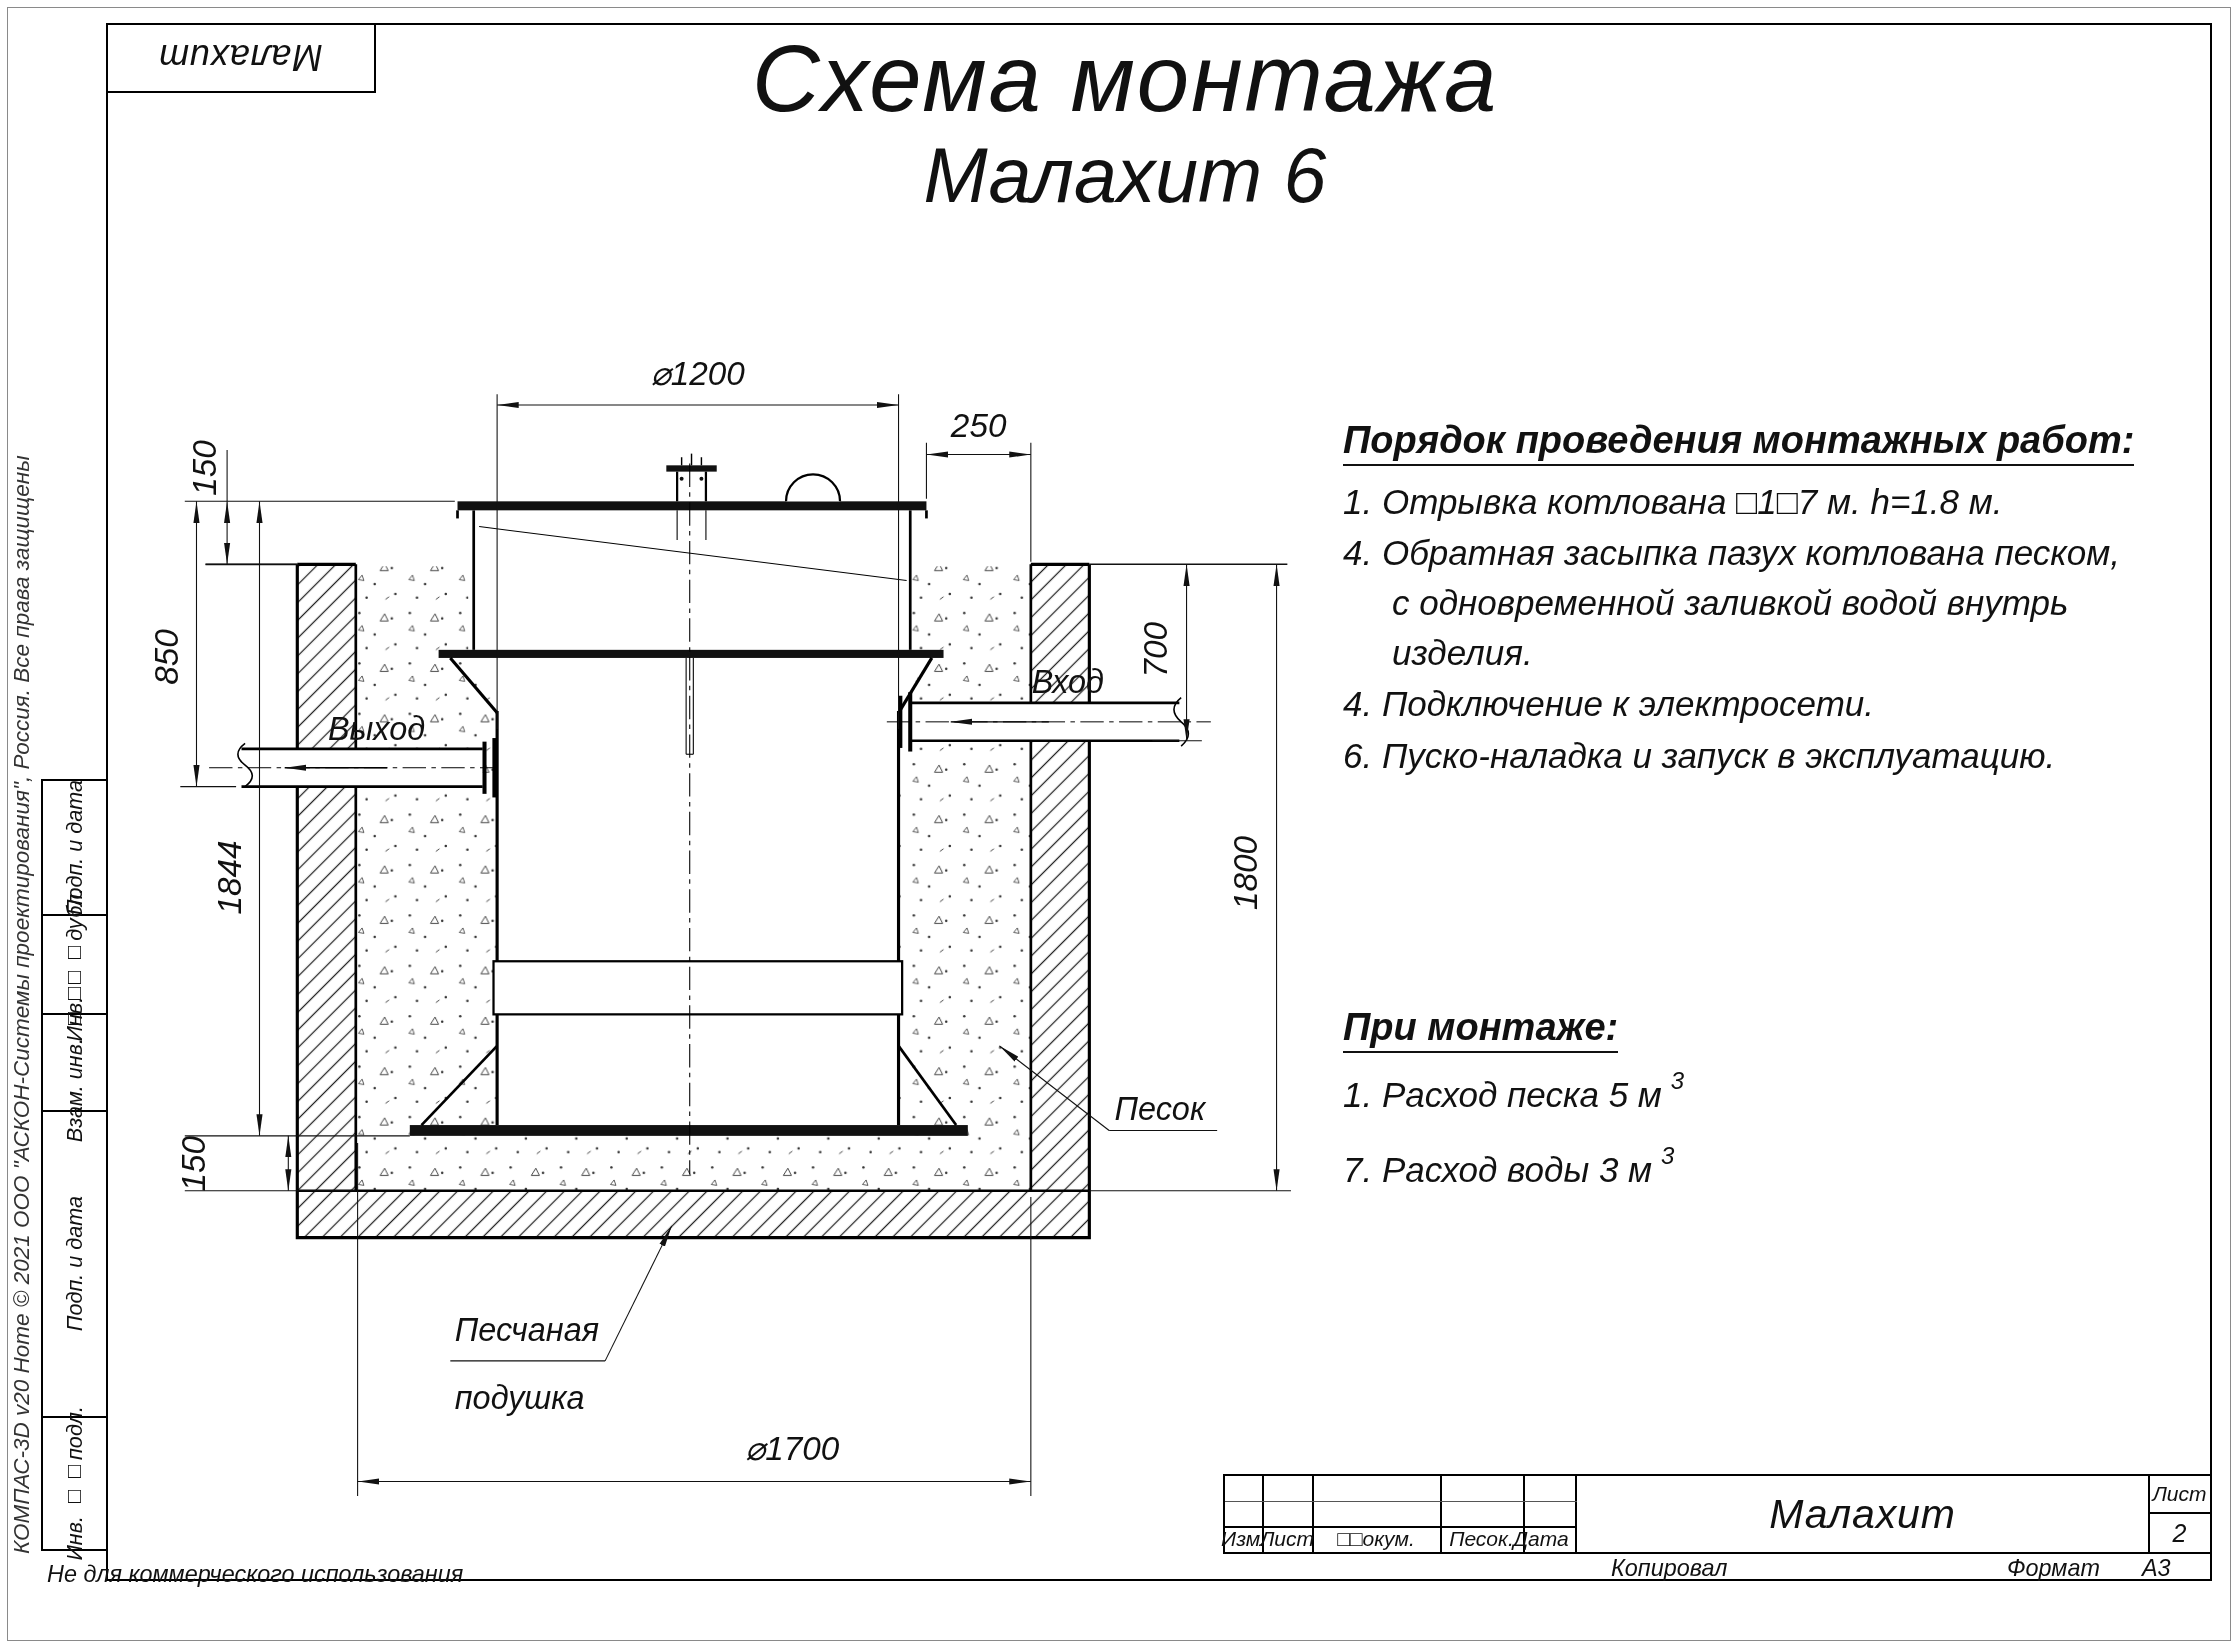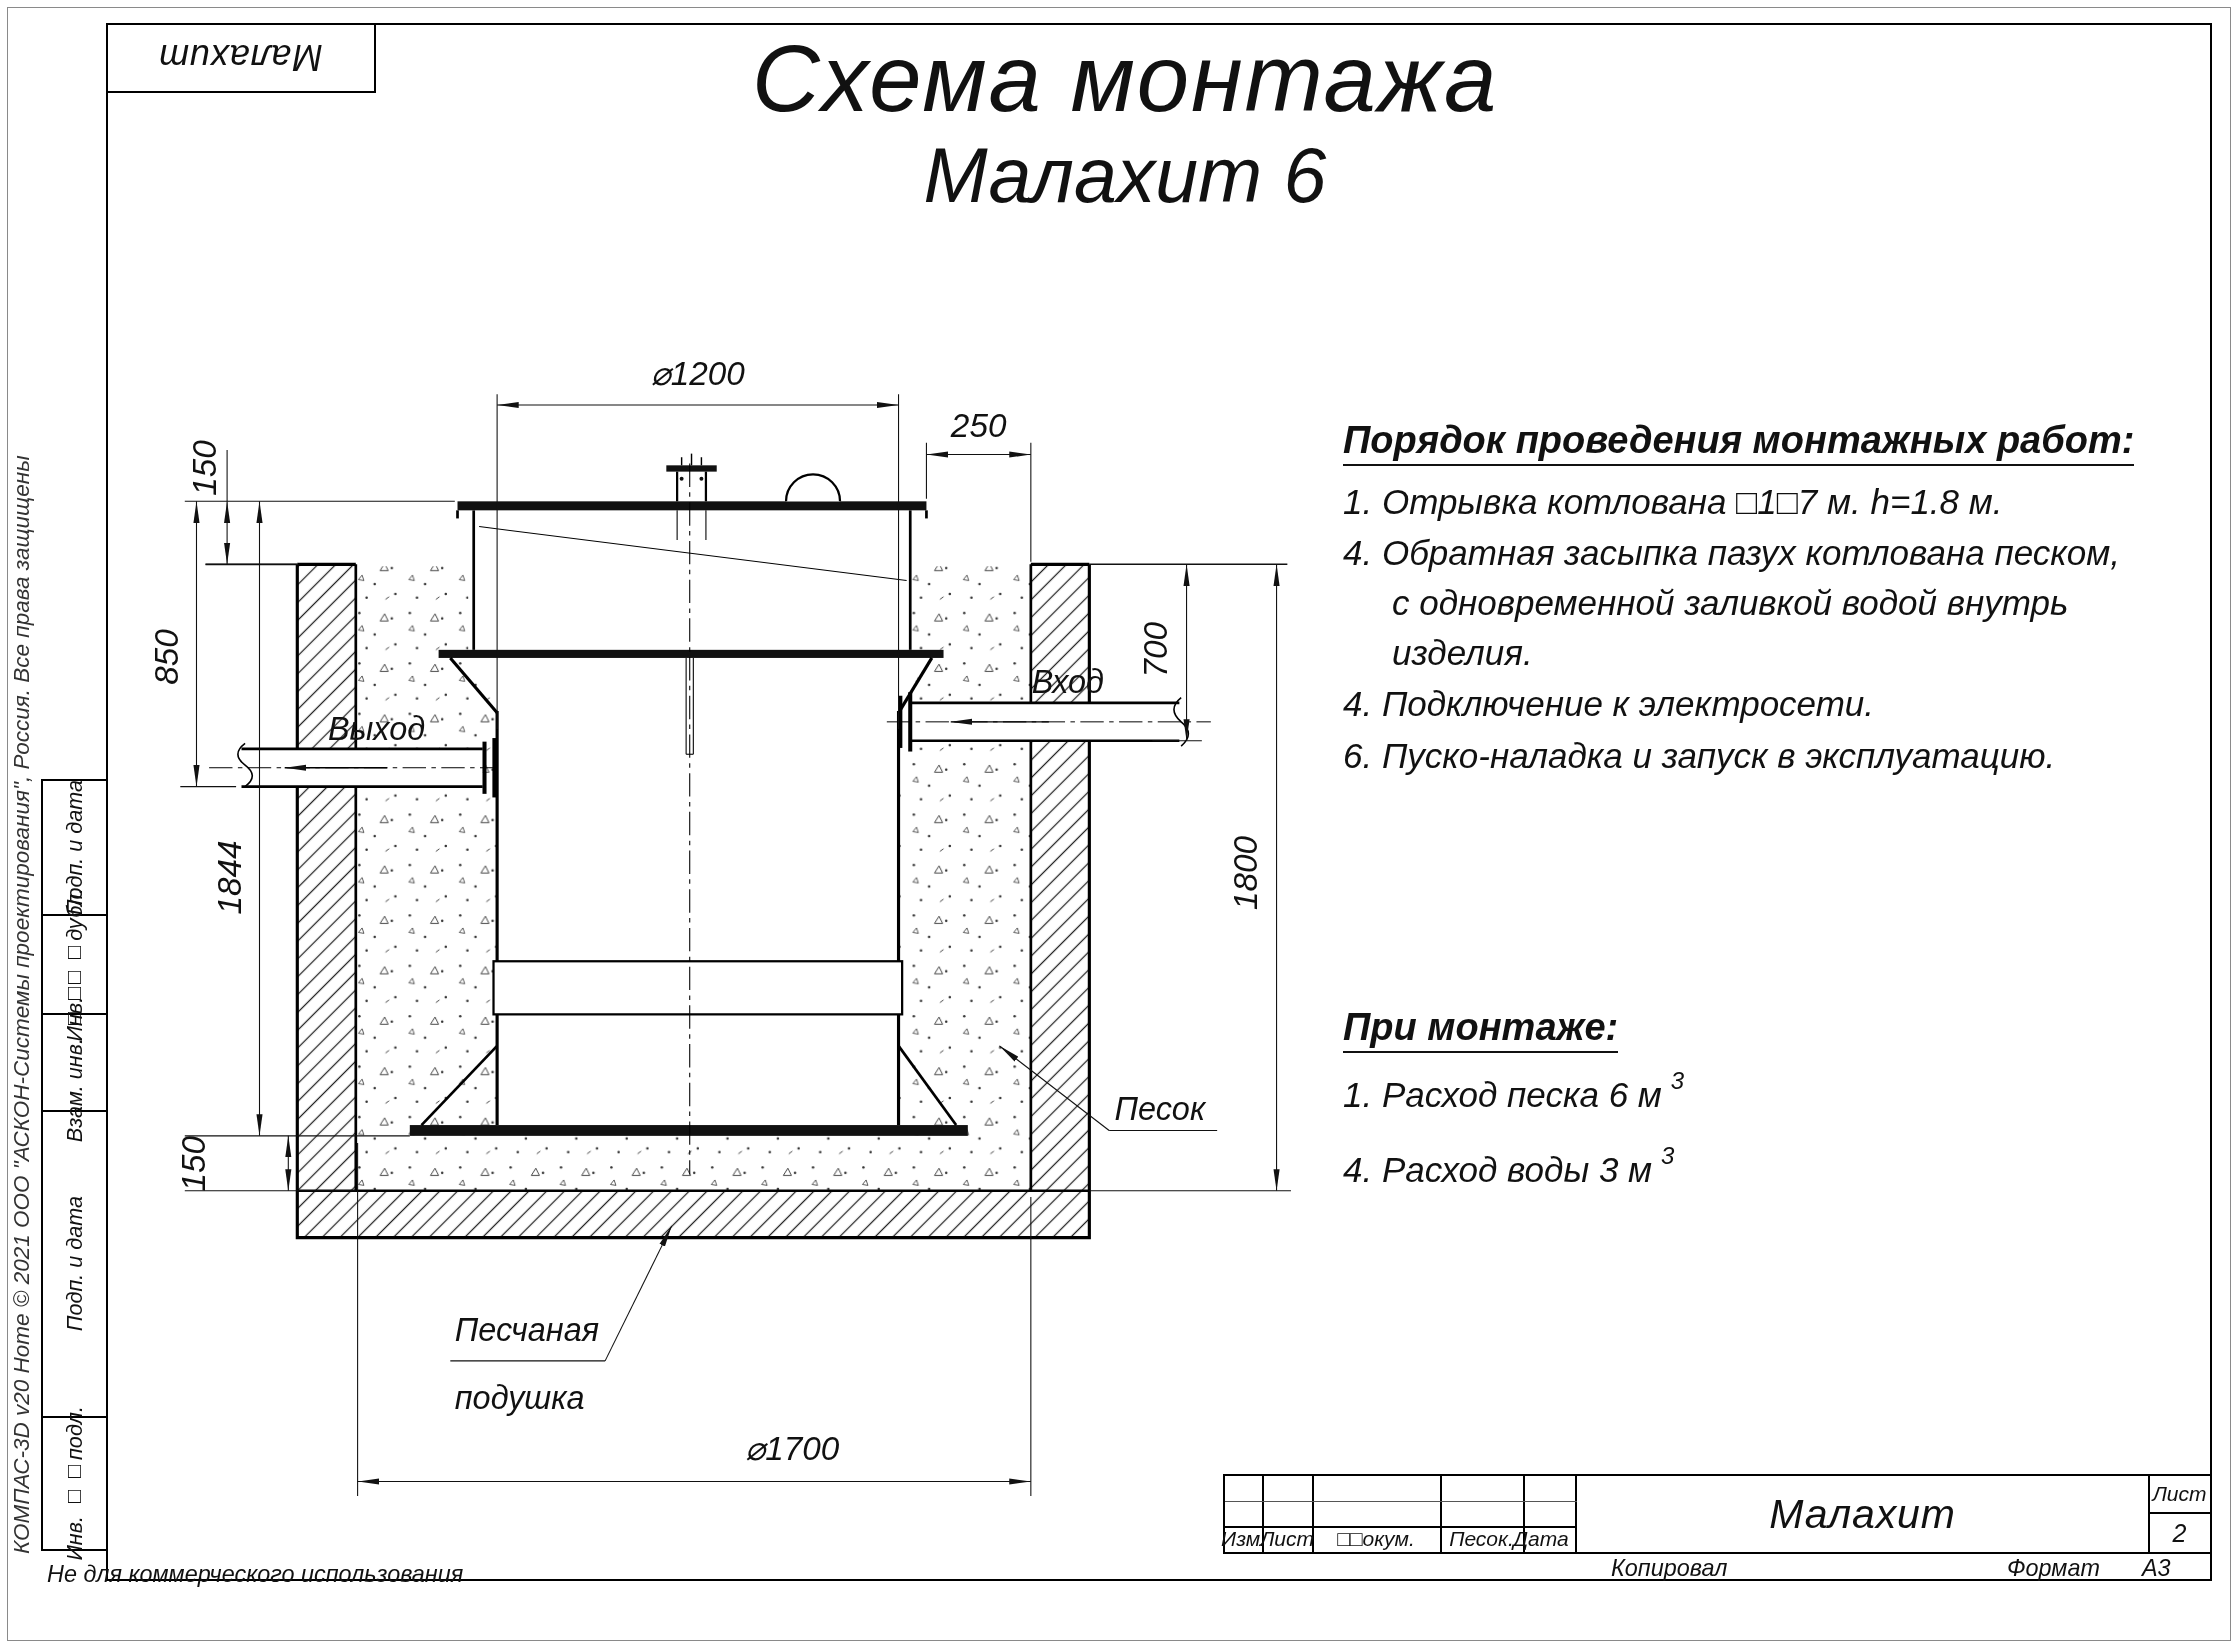--- a/index.html
+++ b/index.html
@@ -100,22 +100,22 @@
     <div class="inst-item">1. Отрывка котлована □1□7 м. h=1.8 м.</div>
     <div class="inst-item">4. Обратная засыпка пазух котлована песком,
 с одновременной заливкой водой внутрь
 изделия.</div>
     <div class="inst-item">4. Подключение к электросети.</div>
     <div class="inst-item">6. Пуско-наладка и запуск в эксплуатацию.</div>
   </div>
 
   <div class="abs during">
     <div class="blk-heading">При монтаже:</div>
-    <div class="inst-item"><span>1. Расход песка 6 м</span><span class="sup3">3</span></div>
-    <div class="inst-item"><span>4. Расход воды 3 м</span><span class="sup3">3</span></div>
+    <div class="inst-item"><span>1. Расход песка 5 м</span><span class="sup3">3</span></div>
+    <div class="inst-item"><span>7. Расход воды 3 м</span><span class="sup3">3</span></div>
   </div>
 
   <svg class="abs dwg" width="2239" height="1648" viewBox="0 0 2487 1831" xmlns="http://www.w3.org/2000/svg">
     <defs>
       <pattern id="hatch" width="14" height="14" patternUnits="userSpaceOnUse" patternTransform="rotate(45)">
         <rect width="14" height="14" fill="#fff"></rect>
         <line x1="7" y1="0" x2="7" y2="14" stroke="#222" stroke-width="1.4"></line>
       </pattern>
       <pattern id="sand" width="56" height="56" patternUnits="userSpaceOnUse">
         <rect width="56" height="56" fill="#fff"></rect>

